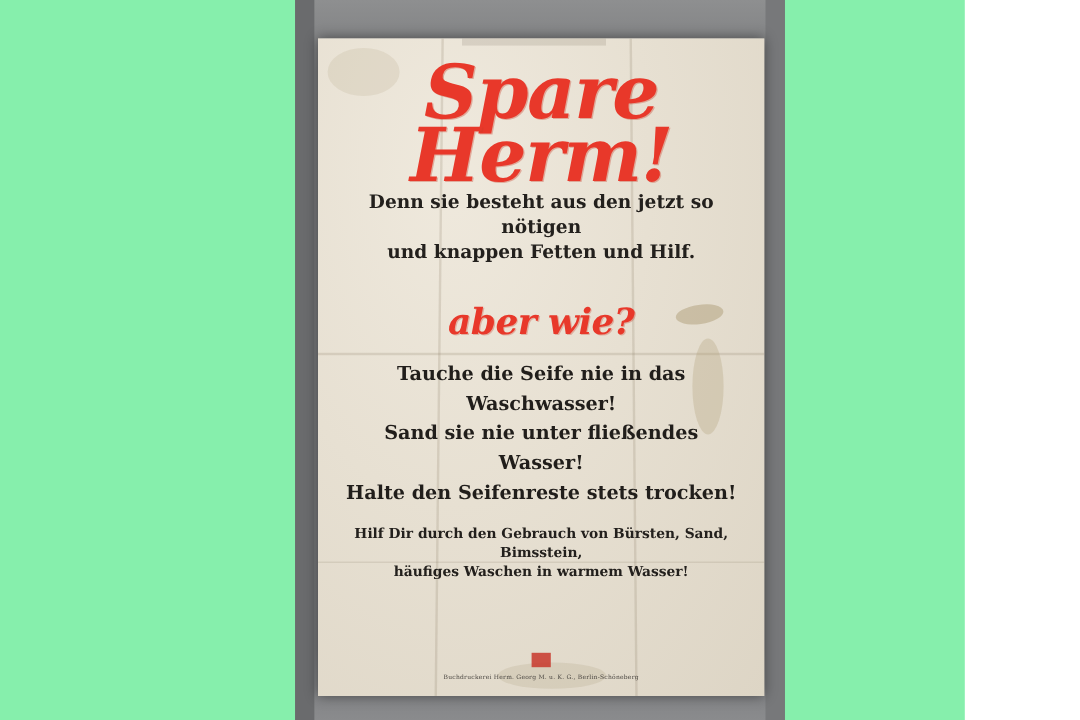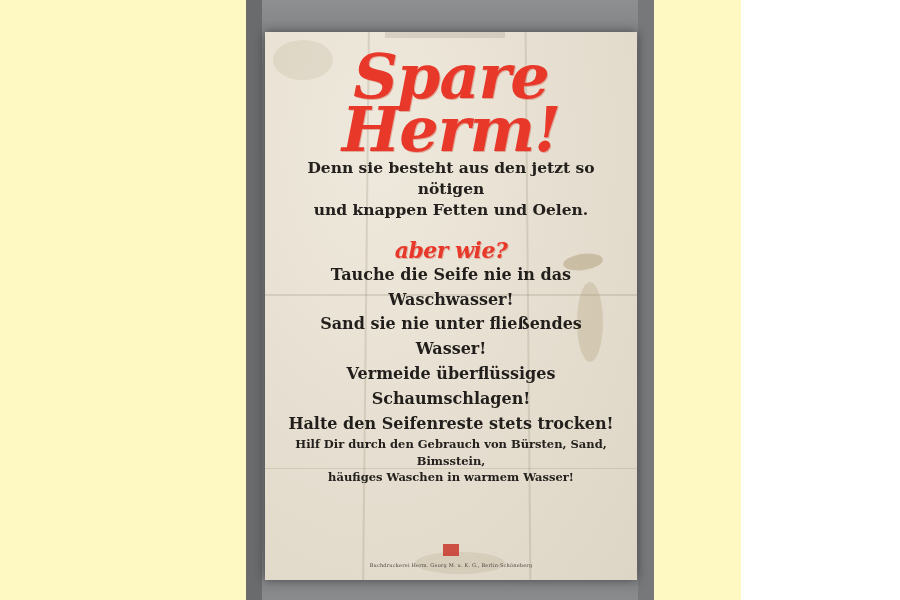--- a/index.html
+++ b/index.html
@@ -9,23 +9,23 @@
   }
   body {
     width: 900px;
     height: 600px;
     overflow: hidden;
     font-family: "DejaVu Serif", serif;
   }
 
   .stage {
     position: relative;
-    width: 741px;
+    width: 804px;
     height: 600px;
-    background: #fef9c3;
+    background: #86efac;
   }
 
   
   .photo {
     position: absolute;
     left: 246px;
     top: 0;
     width: 408px;
     height: 600px;
     background: #6f7072;
@@ -106,39 +106,41 @@
   .headline .l2 { font-size: 62px; display: block; margin-top: -4px; }
 
   .sub {
     font-size: 15.5px;
     font-weight: bold;
     line-height: 1.35;
     color: #23201d;
   }
 
   .headline2 {
-    margin-top: 16px;
+    margin-top: 30px;
     color: #e8382a;
-    font-size: 22px;
+    font-size: 30px;
     font-weight: bold;
     font-style: italic;
     letter-spacing: -.5px;
     text-shadow: 1px 1px 0 rgba(200,60,40,.3);
   }
 
   .rules {
+    margin-top: 14px;
   }
   .rules div {
     font-size: 16px;
     font-weight: bold;
     line-height: 1.55;
     color: #211e1b;
   }
 
   .note {
+    margin-top: 12px;
     font-size: 11.5px;
     font-weight: bold;
     line-height: 1.42;
     color: #23201d;
     padding: 0 6px;
   }
 
   .imprint {
     position: absolute;
     left: 0; right: 0;
@@ -179,29 +181,28 @@
     <div class="tear-top"></div>
 
     <div class="content">
       <div class="headline">
         <span class="l1">Spare</span>
         <span class="l2">Herm!</span>
       </div>
 
       <div class="sub">
         <div>Denn sie besteht aus den jetzt so nötigen</div>
-        <div>und knappen Fetten und Oelen.</div>
+        <div>und knappen Fetten und Hilf.</div>
       </div>
 
       <div class="headline2">aber wie?</div>
 
       <div class="rules">
         <div>Tauche die Seife nie in das Waschwasser!</div>
         <div>Sand sie nie unter fließendes Wasser!</div>
-        <div>Vermeide überflüssiges Schaumschlagen!</div>
         <div>Halte den Seifenreste stets trocken!</div>
       </div>
 
       <div class="note">
         <div>Hilf Dir durch den Gebrauch von Bürsten, Sand, Bimsstein,</div>
         <div>häufiges Waschen in warmem Wasser!</div>
       </div>
 
     </div>
 

